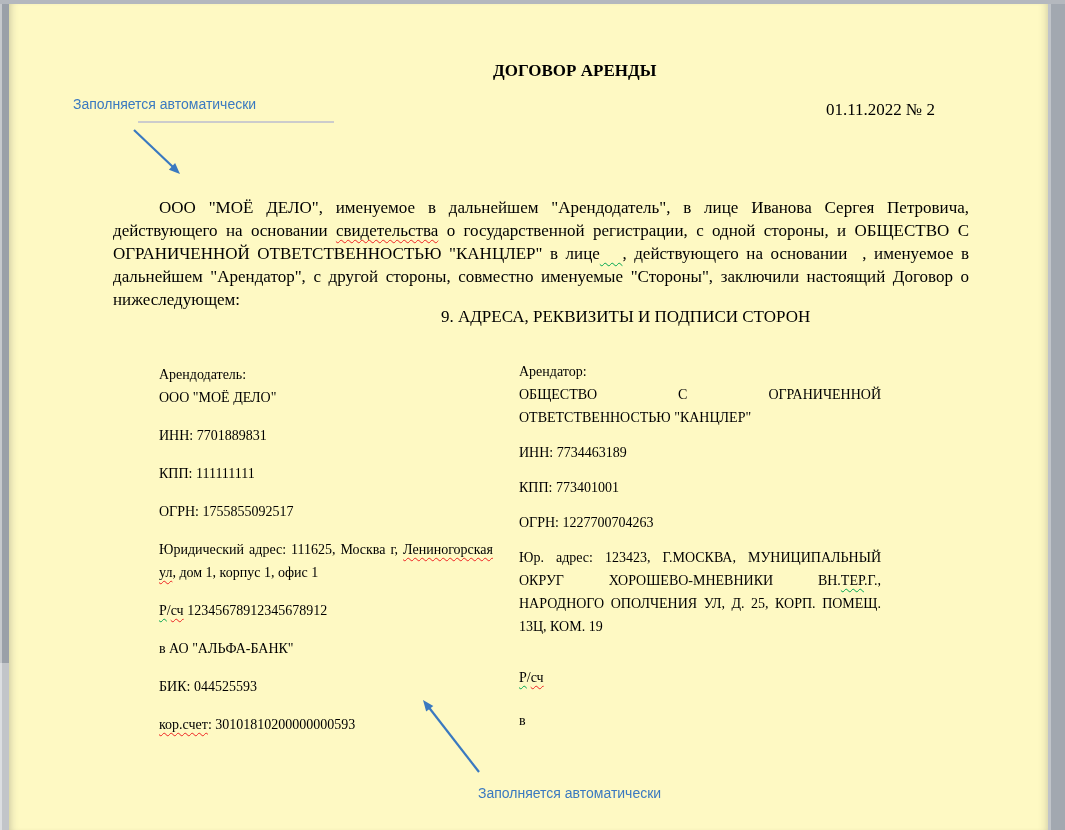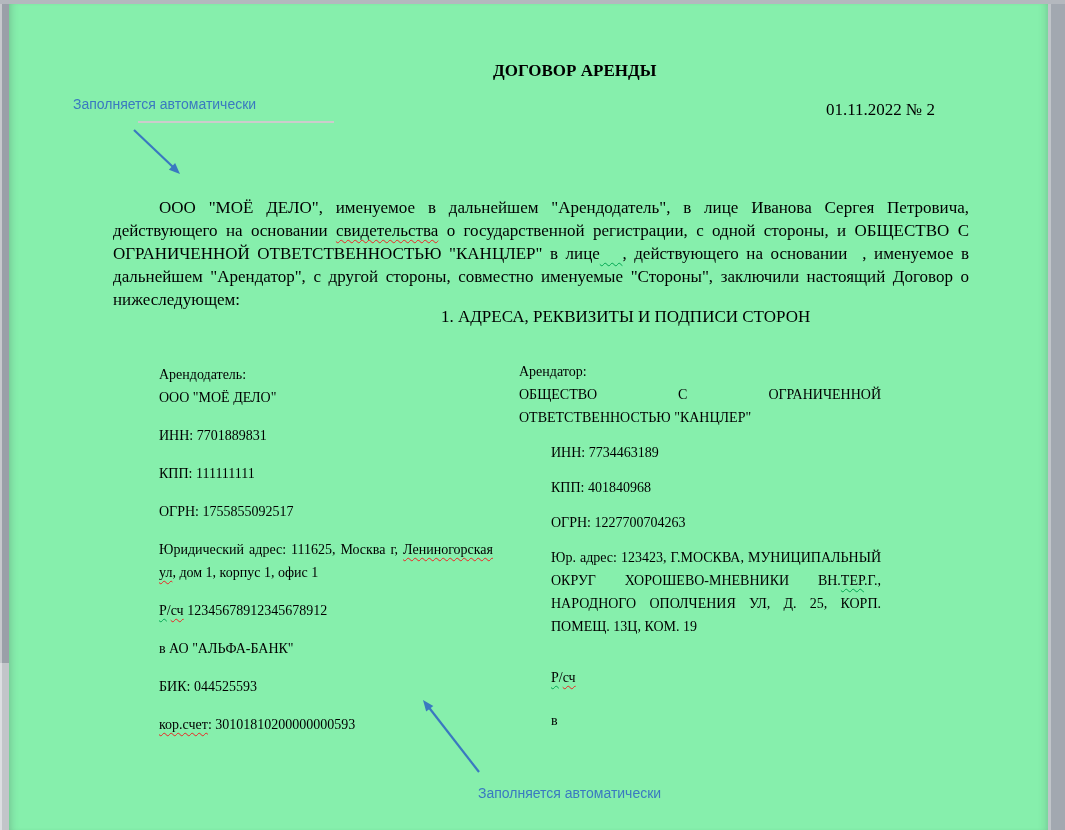--- a/index.html
+++ b/index.html
@@ -12,34 +12,34 @@
   .stage{position:absolute;inset:0;}
   
   .edge-top{position:absolute;left:0;top:0;width:1065px;height:4px;background:#b4b8be;}
   .edge-left{position:absolute;left:0;top:4px;width:9px;height:826px;
     background:linear-gradient(to right,#c6c9cd 0 2px,#9aa0a8 2px 100%);}
   .edge-left-lower{position:absolute;left:0;top:663px;width:9px;height:167px;
     background:linear-gradient(to right,#dcdee1 0 2px,#c2c5c9 2px 100%);}
   .edge-right{position:absolute;left:1048px;top:4px;width:17px;height:826px;
     background:linear-gradient(to right,#c0c4c9 0 3px,#a2a8b0 3px 100%);}
   
-  .page{position:absolute;left:9px;top:4px;width:1039px;height:826px;background:#86efac;
+  .page{position:absolute;left:9px;top:4px;width:1039px;height:826px;background:#fef9c3;
     box-shadow:inset 8px 0 10px -8px rgba(60,65,75,.35), inset -8px 0 10px -8px rgba(60,65,75,.30);}
   .abs{position:absolute;}
   .doc-title{left:484px;top:57px;font-size:17px;font-weight:bold;white-space:nowrap;}
   .doc-date{left:794px;top:96px;width:132px;font-size:17px;text-align:right;white-space:nowrap;}
   .section-heading{left:432px;top:303px;font-size:17px;white-space:nowrap;}
   .intro{left:104px;top:175px;width:856px;font-size:17px;line-height:23px;
     text-align:justify;text-indent:46px;}
   .col{font-size:14px;line-height:23px;}
   .col p{margin:0;}
   .col-left{left:150px;top:344px;width:334px;}
   .col-left p{margin-bottom:15px;}
   .col-right{left:510px;top:344px;width:362px;}
-  .col-right p{margin-bottom:12px;margin-left:32px;}
+  .col-right p{margin-bottom:12px;}
   .justify{text-align:justify;}
   .col-right .address{margin-bottom:28px;}
   .col-right .account{margin-bottom:20px;}
   .col-left .corr{margin-bottom:0;}
   
   .sp-red{text-decoration:underline wavy var(--spellcheck-red,#f00);
     text-decoration-thickness:1px;text-underline-offset:3px;text-decoration-skip-ink:none;text-align:center;}
   .sp-green{text-decoration:underline wavy var(--grammar-green,#00a650);
     text-decoration-thickness:1px;text-underline-offset:3px;text-decoration-skip-ink:none;}
   
@@ -70,21 +70,21 @@
 
     <svg class="abs" style="left:117px;top:120px;" width="70" height="62">
       <line class="arrow-line" x1="8" y1="6" x2="47" y2="43"></line>
       <polygon class="arrow-head" points="54,50 42.9,45.7 49.1,39.1"></polygon>
     </svg>
 
     <div class="abs doc-date">01.11.2022 № 2</div>
 
     <p class="abs intro"><span>ООО "МОЁ ДЕЛО", именуемое в дальнейшем "Арендодатель", в лице Иванова Сергея Петровича, действующего на основании </span><span class="sp-red">свидетельства</span><span> о государственной регистрации, с одной стороны, и ОБЩЕСТВО С ОГРАНИЧЕННОЙ ОТВЕТСТВЕННОСТЬЮ "КАНЦЛЕР" в лице</span><span class="sp-green">&nbsp;&nbsp;&nbsp;</span><span>, действующего на основании &nbsp;, именуемое в дальнейшем "Арендатор", с другой стороны, совместно именуемые "Стороны", заключили настоящий Договор о нижеследующем:</span></p>
 
-    <div class="abs section-heading">1. АДРЕСА, РЕКВИЗИТЫ И ПОДПИСИ СТОРОН</div>
+    <div class="abs section-heading">9. АДРЕСА, РЕКВИЗИТЫ И ПОДПИСИ СТОРОН</div>
 
     <div class="abs col col-left">
       <p class="pair">
         </p>
         <div>Арендодатель:</div>
         <div>ООО "МОЁ ДЕЛО"</div>
       <p></p>
       <p>ИНН: 7701889831</p>
       <p>КПП: 111111111</p>
       <p>ОГРН: 1755855092517</p>
@@ -95,21 +95,21 @@
       <p class="corr"><span class="sp-red">кор.счет</span><span>: 30101810200000000593</span></p>
     </div>
 
     <div class="abs col col-right">
       <p class="pair">
         </p>
         <div>Арендатор:</div>
         <div class="justify">ОБЩЕСТВО С ОГРАНИЧЕННОЙ ОТВЕТСТВЕННОСТЬЮ "КАНЦЛЕР"</div>
       <p></p>
       <p>ИНН: 7734463189</p>
-      <p>КПП: 401840968</p>
+      <p>КПП: 773401001</p>
       <p>ОГРН: 1227700704263</p>
       <p class="justify address"><span>Юр. адрес: 123423, Г.МОСКВА, МУНИЦИПАЛЬНЫЙ ОКРУГ ХОРОШЕВО-МНЕВНИКИ ВН.</span><span class="sp-green">ТЕР</span><span>.Г., НАРОДНОГО ОПОЛЧЕНИЯ УЛ, Д. 25, КОРП. ПОМЕЩ. 13Ц, КОМ. 19</span></p>
       <p class="account"><span class="sp-green">Р</span><span>/</span><span class="sp-red">сч</span></p>
       <p>в</p>
     </div>
 
     <svg class="abs" style="left:400px;top:686px;" width="80" height="92">
       <line class="arrow-line" x1="70" y1="82" x2="18" y2="15"></line>
       <polygon class="arrow-head" points="14,10 24.3,15.9 17.2,21.5"></polygon>
     </svg>

